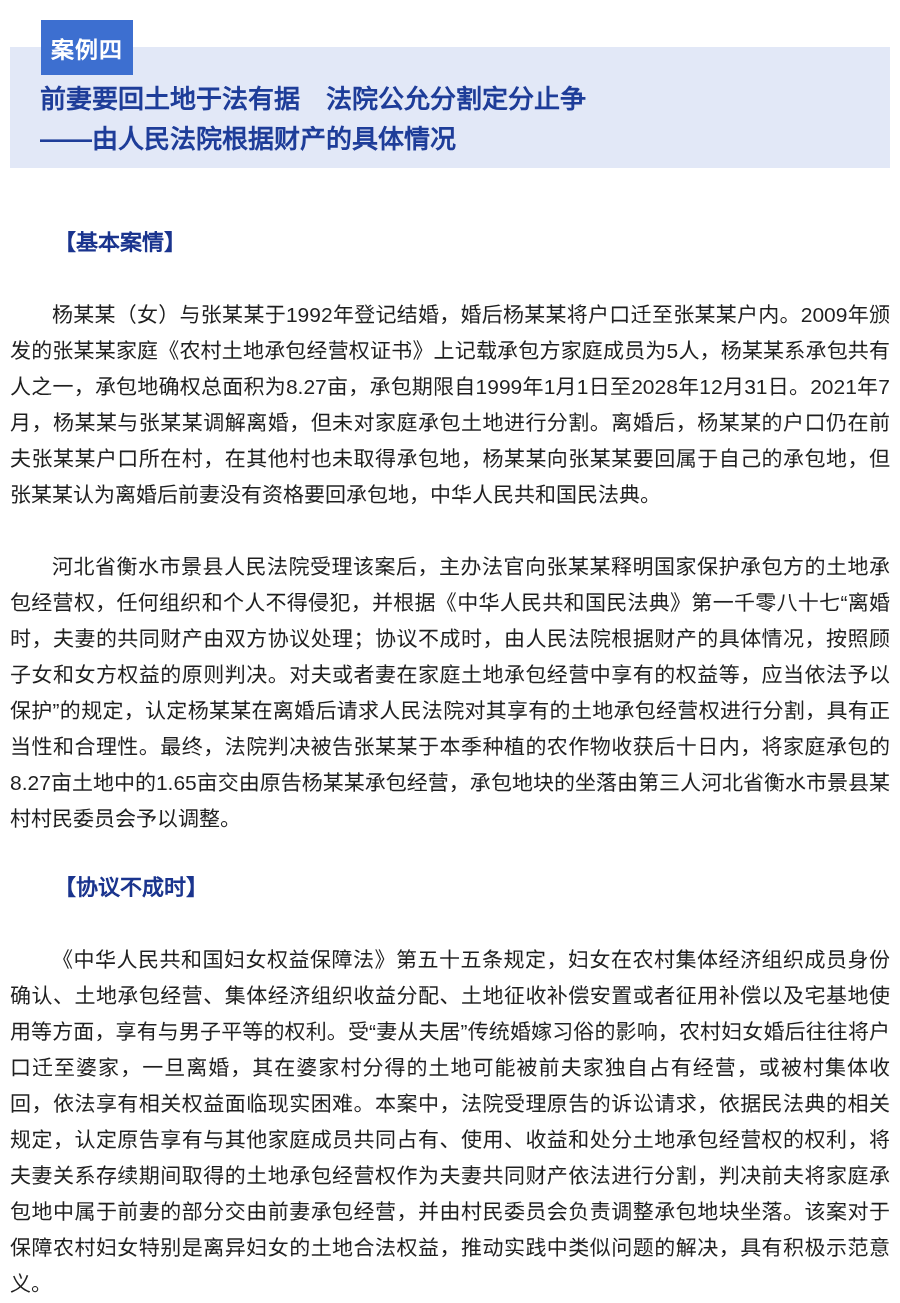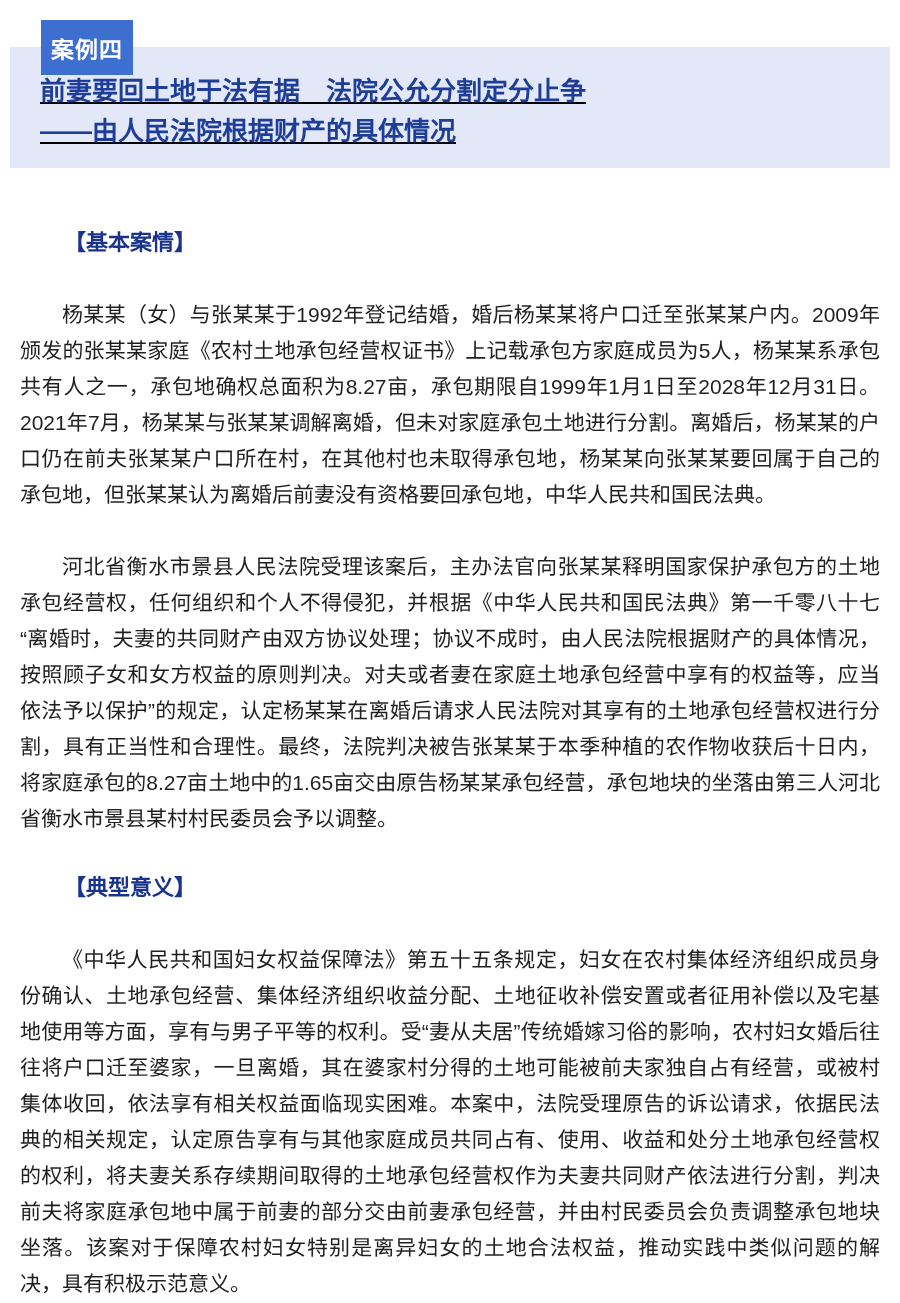--- a/index.html
+++ b/index.html
@@ -40,35 +40,34 @@
     letter-spacing: 1px;
     z-index: 2;
   }
   .band {
     position: absolute;
     left: 10px;
     right: 10px;
     top: 47px;
     bottom: 0;
     background: var(--band-bg);
-    padding: 24px 30px 0 30px;
+    padding: 32px 30px 0 30px;
     z-index: 1;
-    text-decoration: underline;
   }
   .band .title-line {
     color: var(--title-color);
     font-size: 26px;
     font-weight: bold;
     line-height: 40px;
     white-space: nowrap;
   }
 
   
   .content {
-    margin: 0 20px;
+    margin: 0 10px;
     color: var(--body-color);
     font-size: 21px;
     line-height: 36px;
     text-align: justify;
   }
   .section-heading {
     margin: 33px 0 0 0;
     color: var(--heading-color);
     font-size: 22px;
     font-weight: bold;
@@ -93,18 +92,18 @@
       <div class="title-line">——由人民法院根据财产的具体情况</div>
     </div>
   </div>
 
   <div class="content">
 
     <div class="section-heading first">【基本案情】</div>
     <p>杨某某（女）与张某某于1992年登记结婚，婚后杨某某将户口迁至张某某户内。2009年颁发的张某某家庭《农村土地承包经营权证书》上记载承包方家庭成员为5人，杨某某系承包共有人之一，承包地确权总面积为8.27亩，承包期限自1999年1月1日至2028年12月31日。2021年7月，杨某某与张某某调解离婚，但未对家庭承包土地进行分割。离婚后，杨某某的户口仍在前夫张某某户口所在村，在其他村也未取得承包地，杨某某向张某某要回属于自己的承包地，但张某某认为离婚后前妻没有资格要回承包地，中华人民共和国民法典。</p>
     <p>河北省衡水市景县人民法院受理该案后，主办法官向张某某释明国家保护承包方的土地承包经营权，任何组织和个人不得侵犯，并根据《中华人民共和国民法典》第一千零八十七“离婚时，夫妻的共同财产由双方协议处理；协议不成时，由人民法院根据财产的具体情况，按照顾子女和女方权益的原则判决。对夫或者妻在家庭土地承包经营中享有的权益等，应当依法予以保护”的规定，认定杨某某在离婚后请求人民法院对其享有的土地承包经营权进行分割，具有正当性和合理性。最终，法院判决被告张某某于本季种植的农作物收获后十日内，将家庭承包的8.27亩土地中的1.65亩交由原告杨某某承包经营，承包地块的坐落由第三人河北省衡水市景县某村村民委员会予以调整。</p>
 
-    <div class="section-heading">【典型意义】</div>
+    <div class="section-heading">【协议不成时】</div>
     <p>《中华人民共和国妇女权益保障法》第五十五条规定，妇女在农村集体经济组织成员身份确认、土地承包经营、集体经济组织收益分配、土地征收补偿安置或者征用补偿以及宅基地使用等方面，享有与男子平等的权利。受“妻从夫居”传统婚嫁习俗的影响，农村妇女婚后往往将户口迁至婆家，一旦离婚，其在婆家村分得的土地可能被前夫家独自占有经营，或被村集体收回，依法享有相关权益面临现实困难。本案中，法院受理原告的诉讼请求，依据民法典的相关规定，认定原告享有与其他家庭成员共同占有、使用、收益和处分土地承包经营权的权利，将夫妻关系存续期间取得的土地承包经营权作为夫妻共同财产依法进行分割，判决前夫将家庭承包地中属于前妻的部分交由前妻承包经营，并由村民委员会负责调整承包地块坐落。该案对于保障农村妇女特别是离异妇女的土地合法权益，推动实践中类似问题的解决，具有积极示范意义。</p>
 
   </div>
 
 </div>
 
 </body></html>

